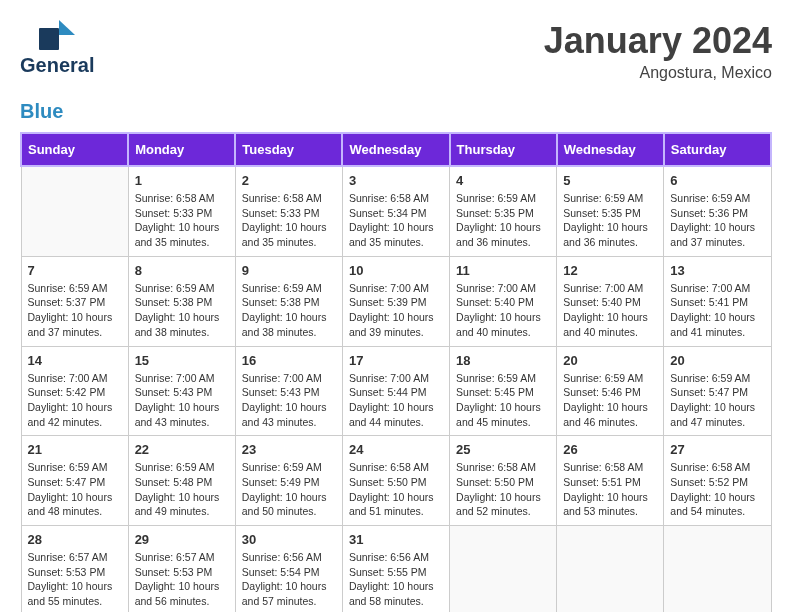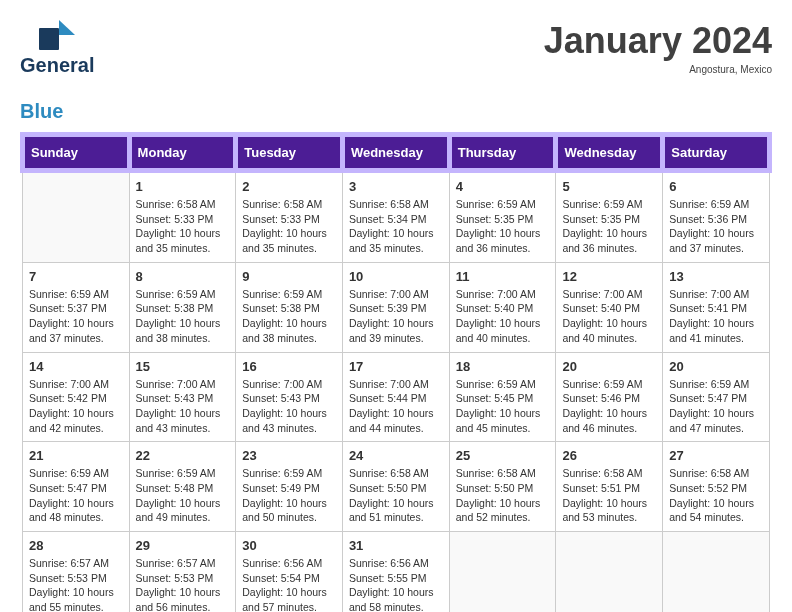--- a/index.html
+++ b/index.html
@@ -29,36 +29,36 @@
     }
     .title-section {
       text-align: right;
     }
     .month-title {
       font-size: 36px;
       font-weight: bold;
       color: #404040;
     }
     .location {
-      font-size: 10px;
+      font-size: 16px;
       color: #444;
       margin-top: 2px;
     }
     .calendar {
       width: 100%;
       border-collapse: collapse;
       border: 1px solid #ccc;
     }
     .calendar th {
-      background-color: #4c1d95;
+      background-color: #6d28d9;
       color: #fff;
       padding: 8px 6px;
       font-size: 13px;
       text-align: left;
-      border: 5px solid #c4b5fd;
+      border: 2px solid #c4b5fd;
     }
     .calendar td {
       vertical-align: top;
       padding: 6px;
       border: 1px solid #ccc;
       width: 107px;
       min-height: 90px;
       font-size: 11px;
       color: #333;
       background: #fff;

